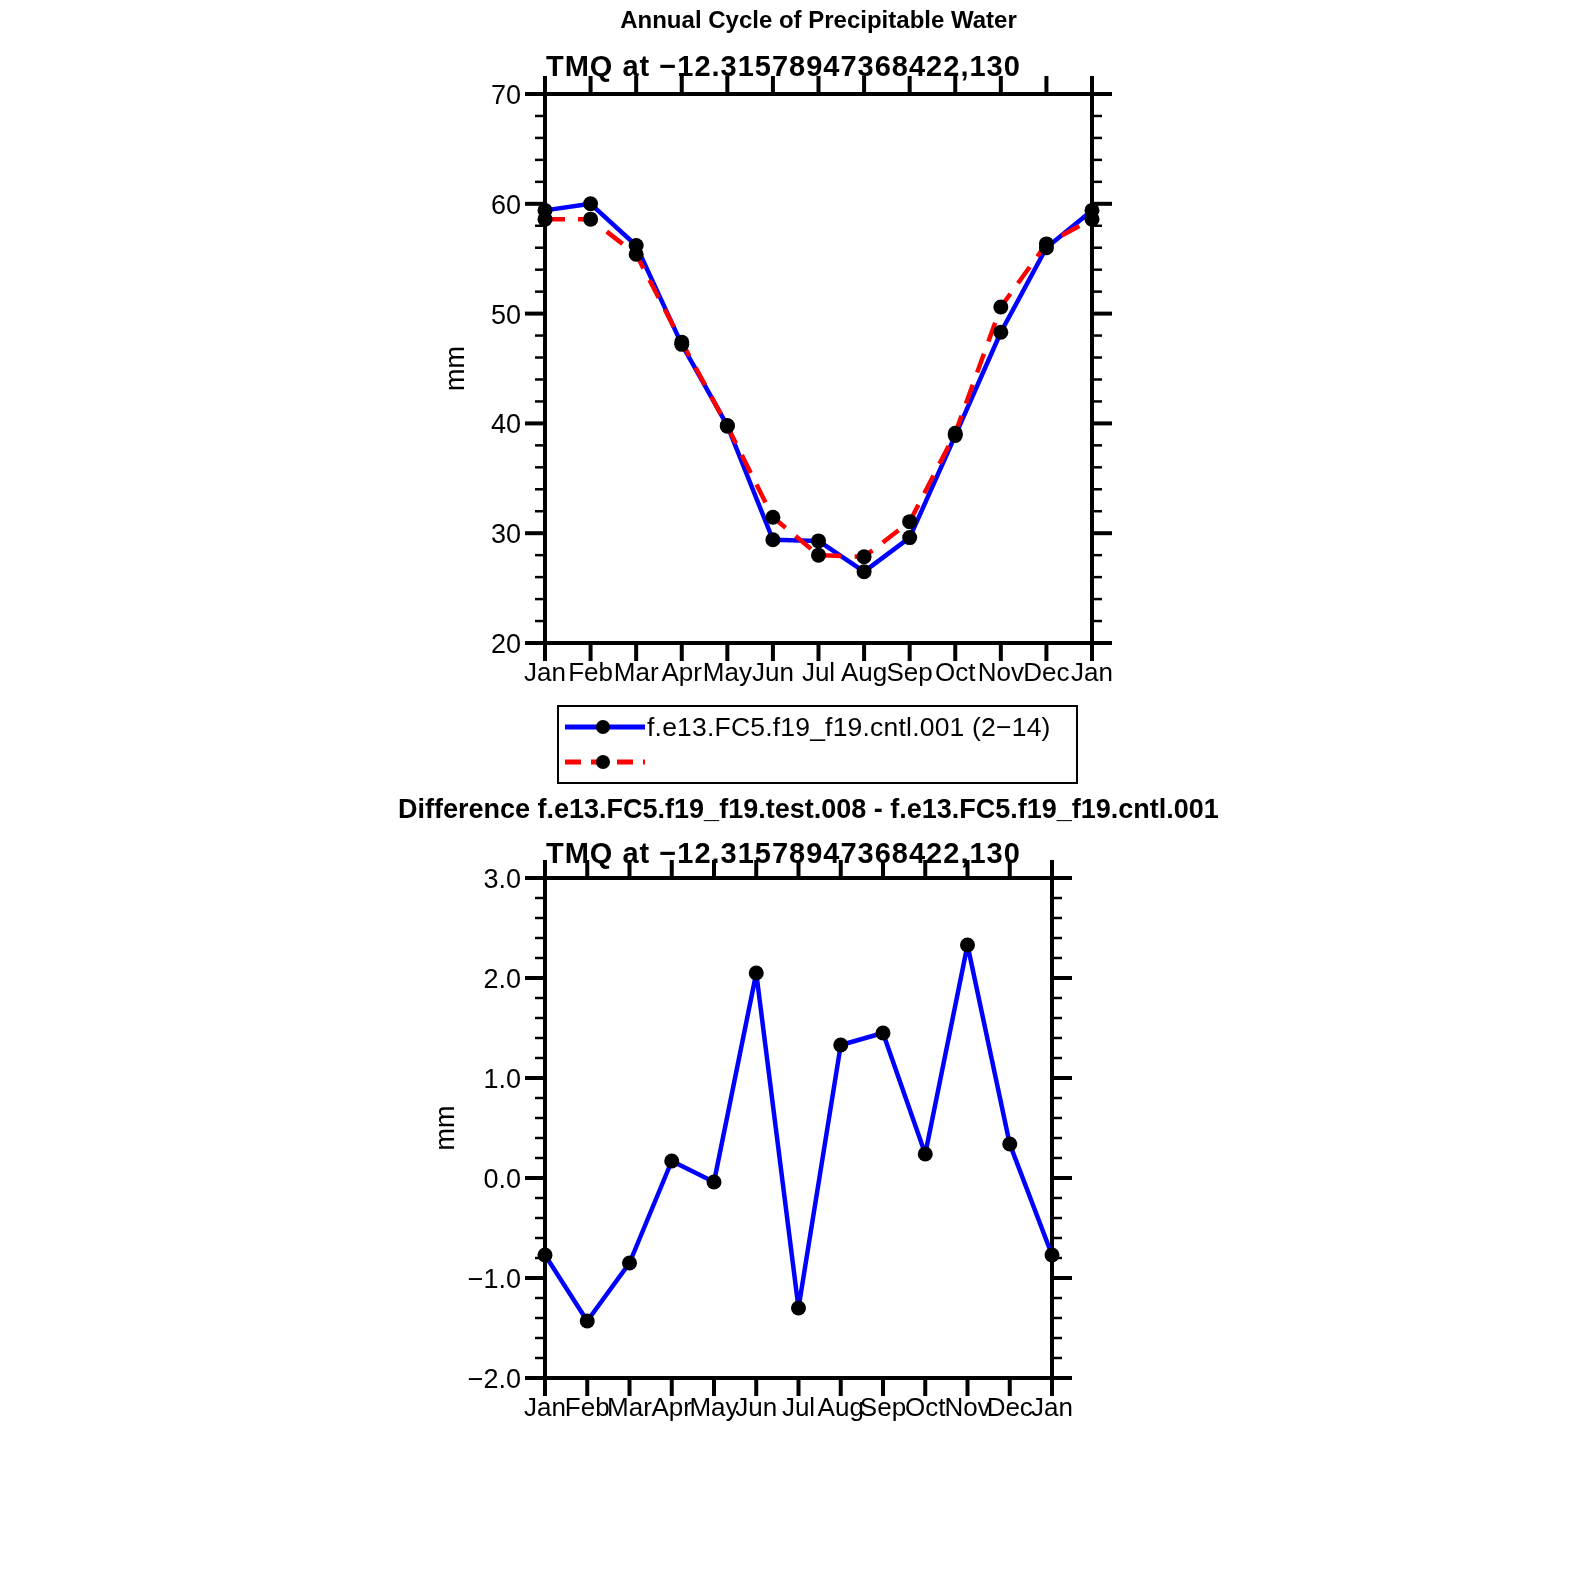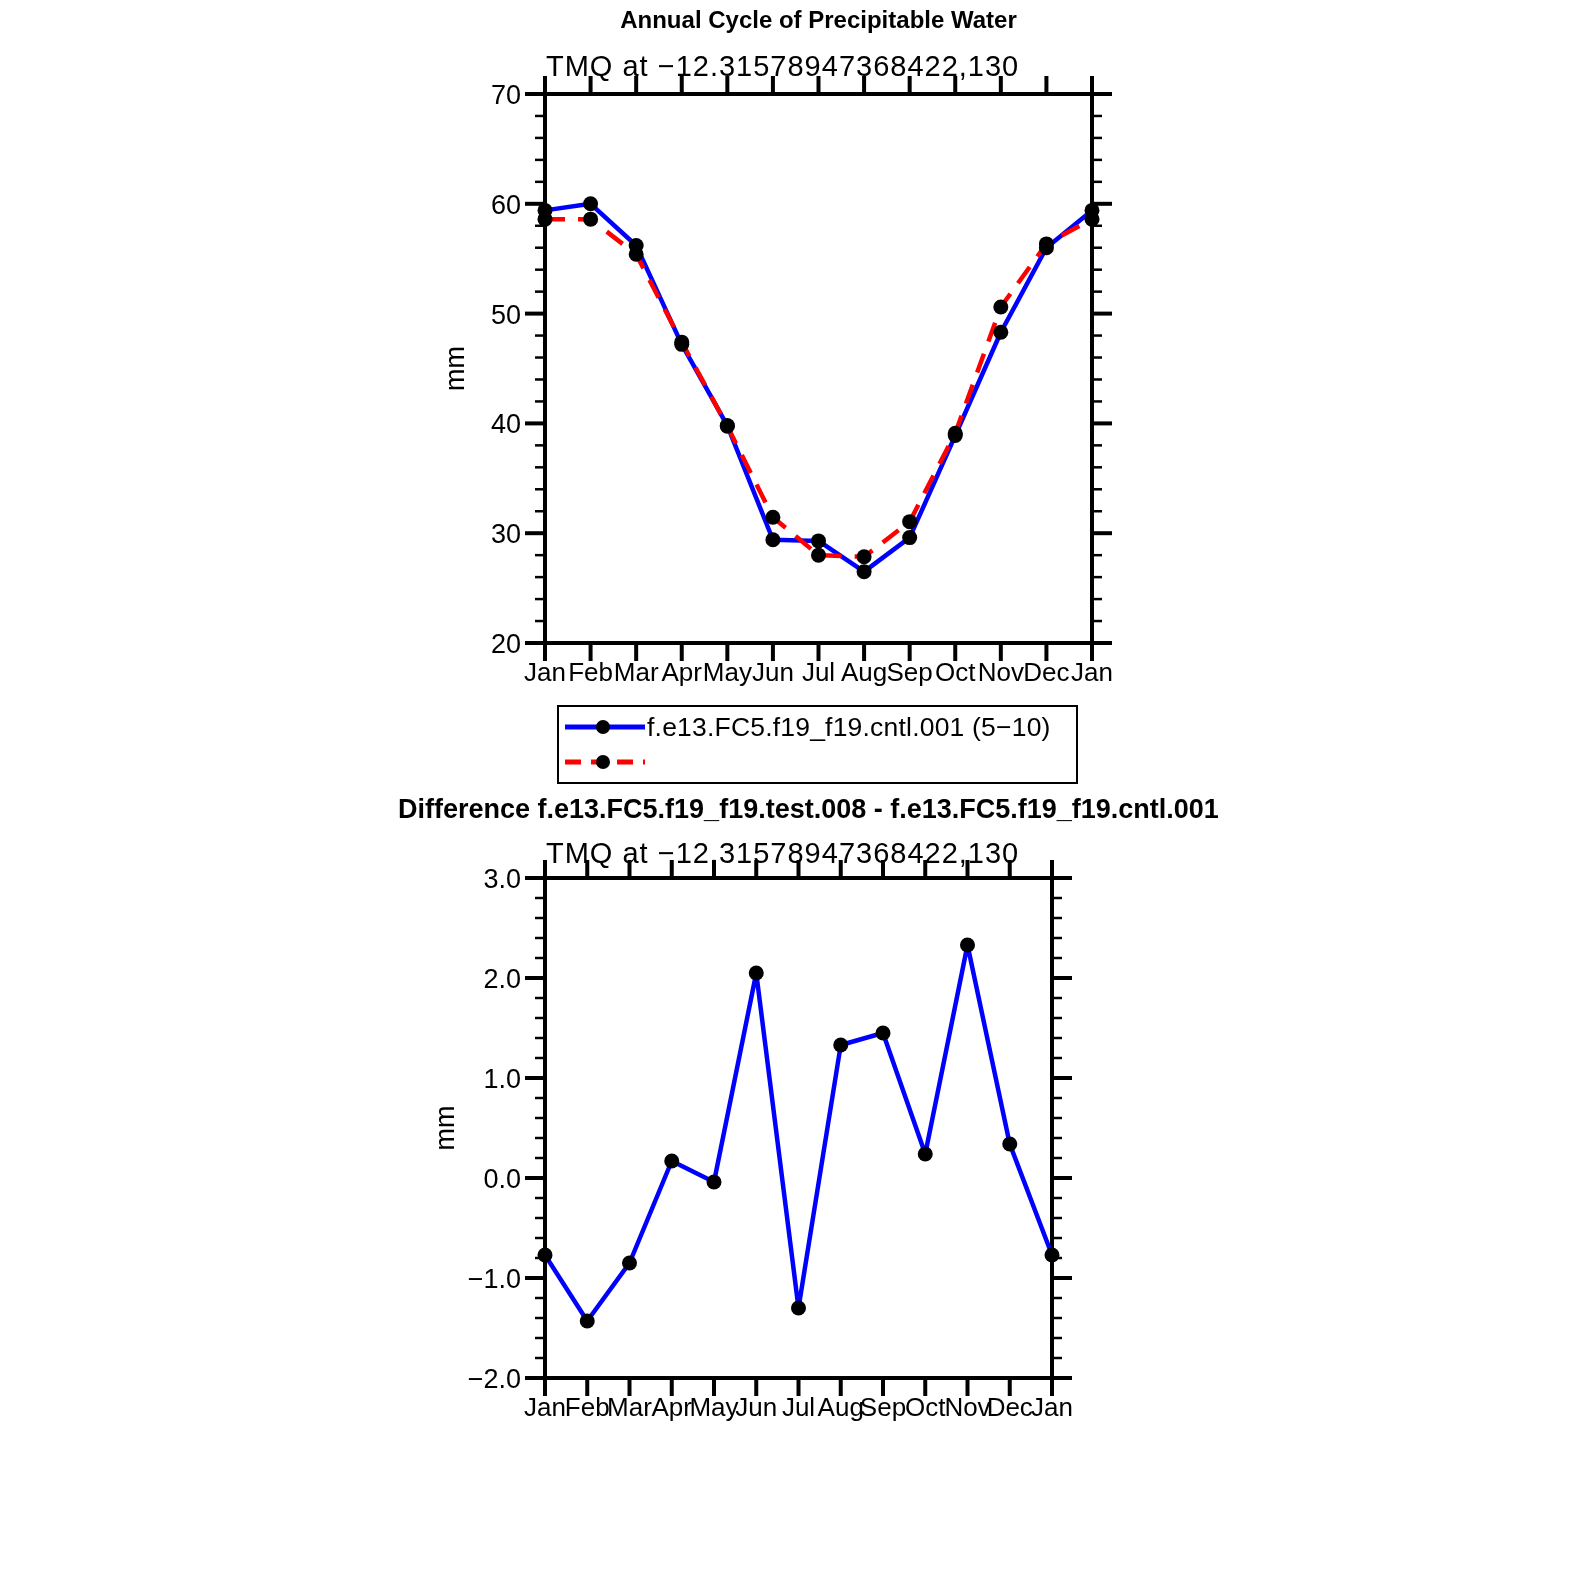--- a/index.html
+++ b/index.html
@@ -1,21 +1,21 @@
 <!DOCTYPE html>
 <html><head>
 <meta charset="utf-8">
 <style>
   html,body{margin:0;padding:0;background:#ffffff;}
   .canvas{position:relative;width:1574px;height:1574px;background:#ffffff;overflow:hidden;
           font-family:"Liberation Sans","DejaVu Sans",sans-serif;color:#000;}
   .title{position:absolute;font-weight:bold;white-space:nowrap;}
   .t1{left:545px;top:6px;width:547px;text-align:center;font-size:24px;}
   .t2{left:398px;top:794px;width:800px;text-align:center;font-size:27px;}
-  .subtitle{position:absolute;font-weight:normal;font-size:29px;letter-spacing:1px;white-space:nowrap;}
+  .subtitle{position:absolute;font-weight:bold;font-size:29px;letter-spacing:1px;white-space:nowrap;}
   .s1{left:546px;top:50px;}
   .s2{left:546px;top:837px;}
   #plots{position:absolute;left:0;top:0;width:1574px;height:1574px;}
   #plots text{fill:#000000;}
   .tick-label{font-family:"Liberation Sans","DejaVu Sans",sans-serif;font-size:27px;}
   .month-label{font-family:"Liberation Sans","DejaVu Sans",sans-serif;font-size:26px;}
   .legend{position:absolute;left:557px;top:705px;width:521px;height:79px;box-sizing:border-box;
           border:2.5px solid #000;background:#fff;display:flex;flex-direction:column;
           justify-content:space-evenly;padding-left:6px;}
   .legend-row{display:flex;align-items:center;height:30px;}
@@ -281,21 +281,21 @@
         <circle cx="1052" cy="1255" r="7.5" fill="#000000"></circle>
       </g>
     </svg>
 
   <div class="legend">
     <div class="legend-row">
       <svg class="key" width="80" height="18">
         <line class="k-line" x1="0" y1="9" x2="80" y2="9" stroke="#0000ff"></line>
         <circle cx="38" cy="9" r="7" fill="#000000"></circle>
       </svg>
-      <span class="legend-label">f.e13.FC5.f19_f19.cntl.001 (5−10)</span>
+      <span class="legend-label">f.e13.FC5.f19_f19.cntl.001 (2−14)</span>
     </div>
     <div class="legend-row">
       <svg class="key" width="80" height="18">
         <line class="k-line k-dashed" x1="0" y1="9" x2="80" y2="9" stroke="#ff0000"></line>
         <circle cx="38" cy="9" r="7" fill="#000000"></circle>
       </svg>
     </div>
   </div>
 
 </div>

